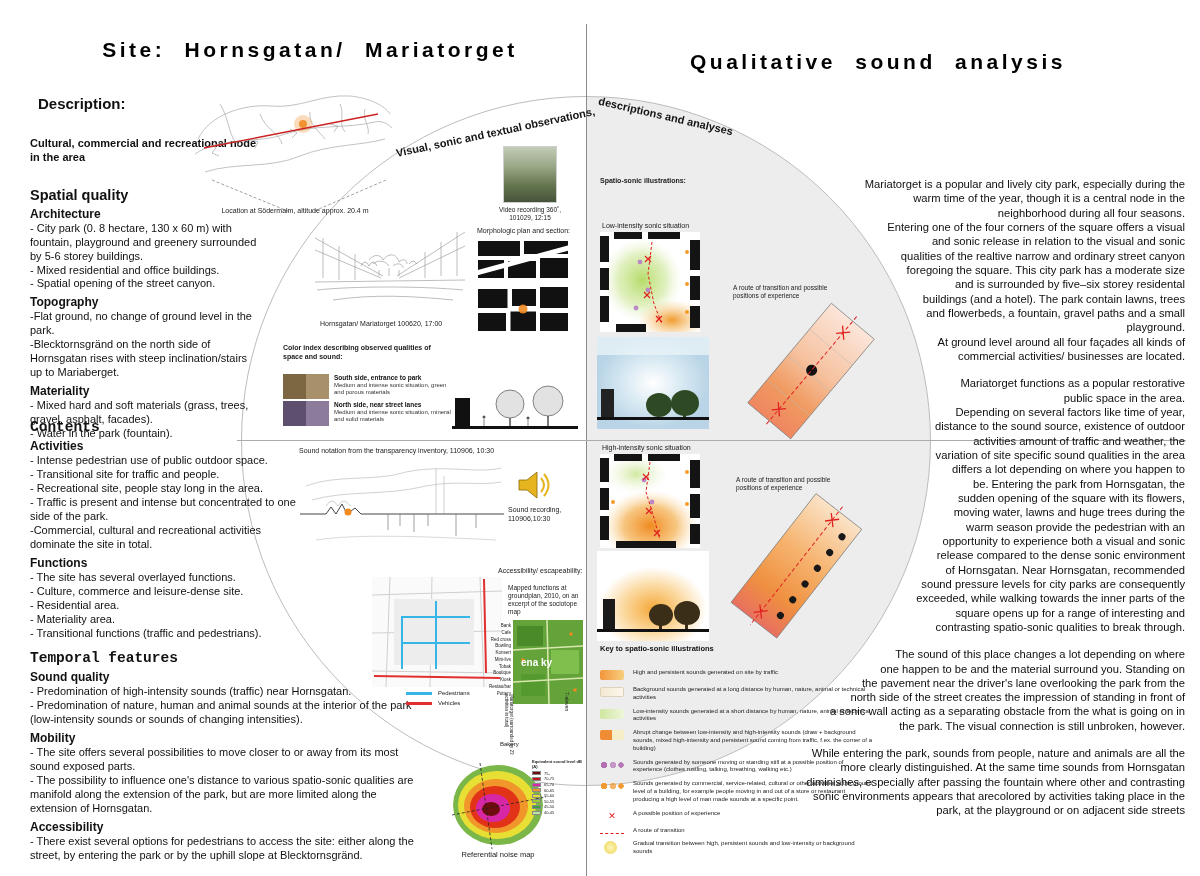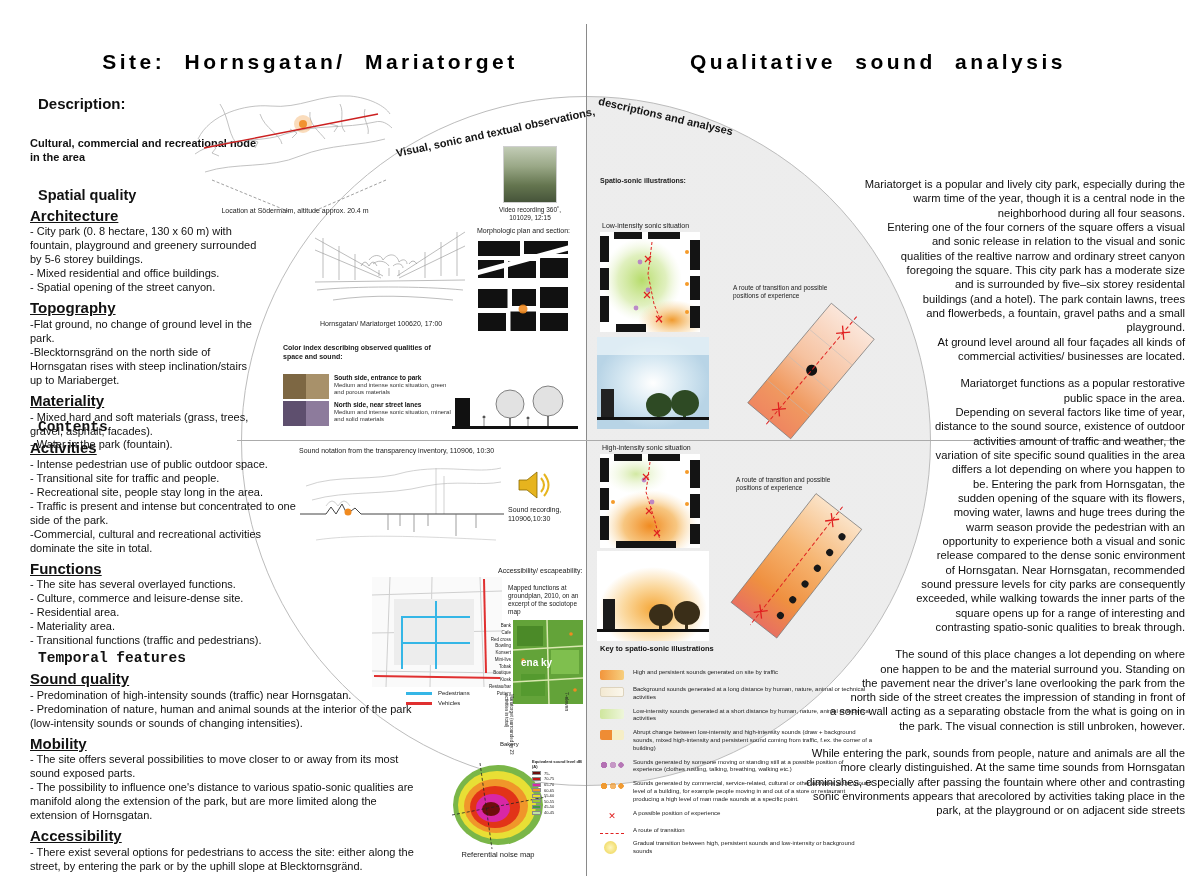--- a/index.html
+++ b/index.html
@@ -17,23 +17,23 @@
 
   h1.title { position:absolute; margin:0; font-size:21px; font-weight:bold; letter-spacing:3.5px;
              word-spacing:10px; text-align:center; white-space:nowrap; color:#000; }
 
   .arc-label { position:absolute; font-size:11px; font-weight:bold; white-space:nowrap; color:#141414; }
 
   
   .lblock { position:absolute; }
   .desc-h { font-size:15px; font-weight:bold; margin:0 0 0 8px; }
   .desc-note { font-size:11px; font-weight:bold; margin:24px 0 0 0; line-height:1.3; }
-  .sec-h { font-size:14.5px; font-weight:bold; margin:22px 0 1px 8px; }
+  .sec-h { font-size:14.5px; font-weight:bold; margin:22px 0 1px 0; }
   .sec-h.first { margin-top:0;font-family:Liberation Mono, monospace; }
-  .sub-h { font-size:15px; font-weight:bold; margin:4px 0 0 0; line-height:1.25;text-decoration:underline; }
+  .sub-h { font-size:12px; font-weight:bold; margin:4px 0 0 0; line-height:1.25; }
   .it { font-size:11px; margin:0; line-height:1.27; }
 
   
   .cap  { position:absolute; font-size:7px; line-height:1.25; color:#1a1a1a; }
   .cap65{ position:absolute; font-size:6.5px; line-height:1.25; color:#1a1a1a; }
   .cap6 { position:absolute; font-size:6px; line-height:1.25; color:#1a1a1a; }
   .capc { text-align:center; }
   .capb { font-weight:bold; }
 
   
@@ -102,21 +102,21 @@
 </style>
 </head>
 <body>
 
 <div id="page">
 
   <div class="big-circle"></div>
   <div class="vline"></div>
   <div class="hline"></div>
 
-  <h1 class="title" style="left:40px; top:50px; width:540px;">Site: Hornsgatan/ Mariatorget</h1>
+  <h1 class="title" style="left:40px; top:38px; width:540px;">Site: Hornsgatan/ Mariatorget</h1>
   <h1 class="title" style="left:628px; top:50px; width:500px;text-align:center;">Qualitative sound analysis</h1>
 
   <div class="arc-label" style="left:394px; top:126px; transform:rotate(-12deg);">Visual, sonic and textual observations,</div>
   <div class="arc-label" style="left:597px; top:110px; transform:rotate(13deg);">descriptions and analyses</div>
 
   <div class="lblock" style="left:30px; top:95px; width:230px;">
     <div class="desc-h">Description:</div>
     <div class="desc-note">Cultural, commercial and recreational node in the area</div>
     <div class="sec-h">Spatial quality</div>
     <div class="sub-h">Architecture</div>

